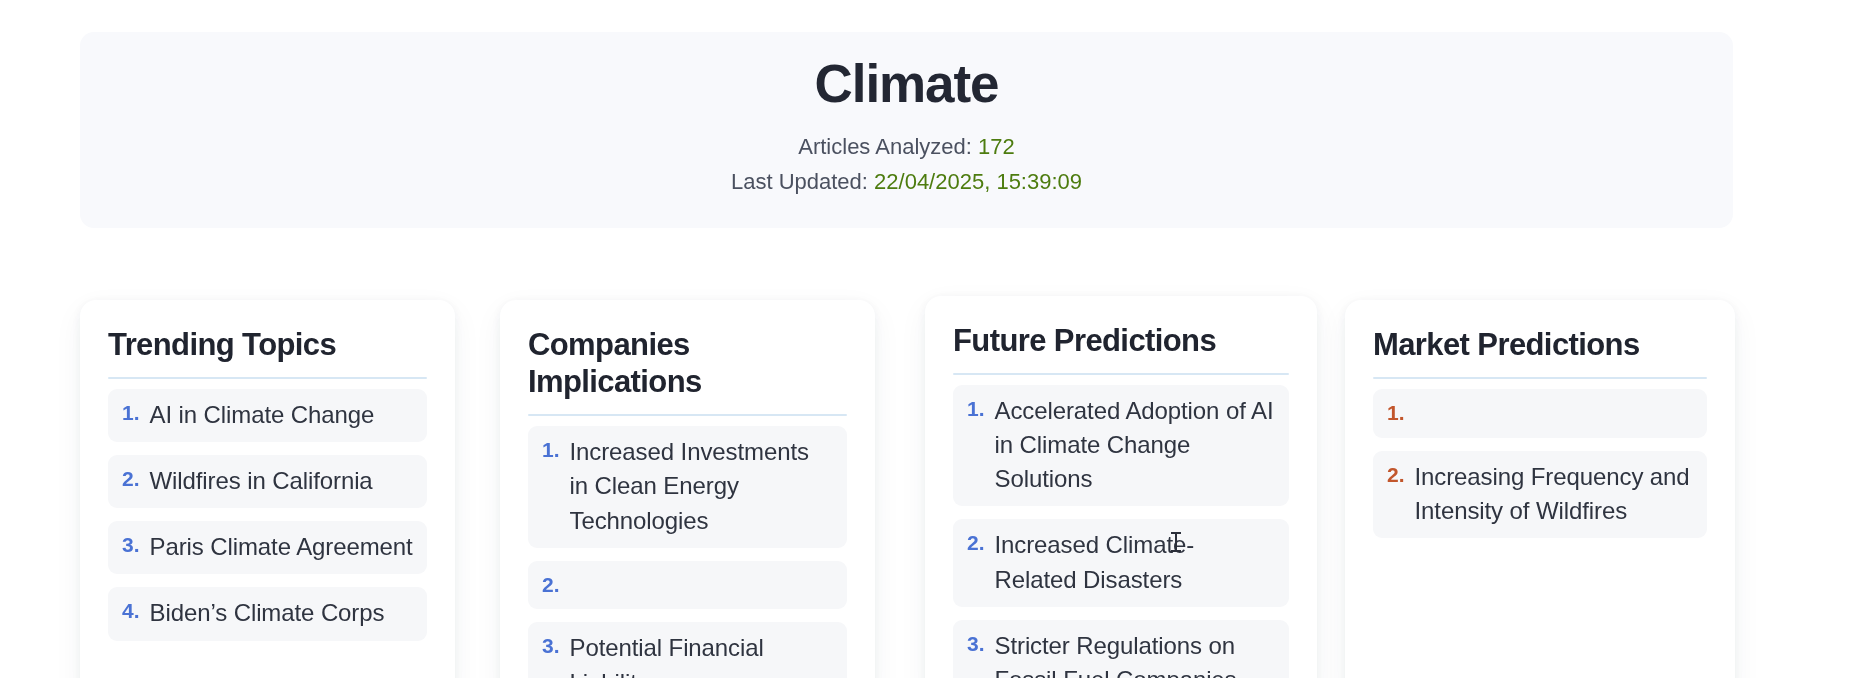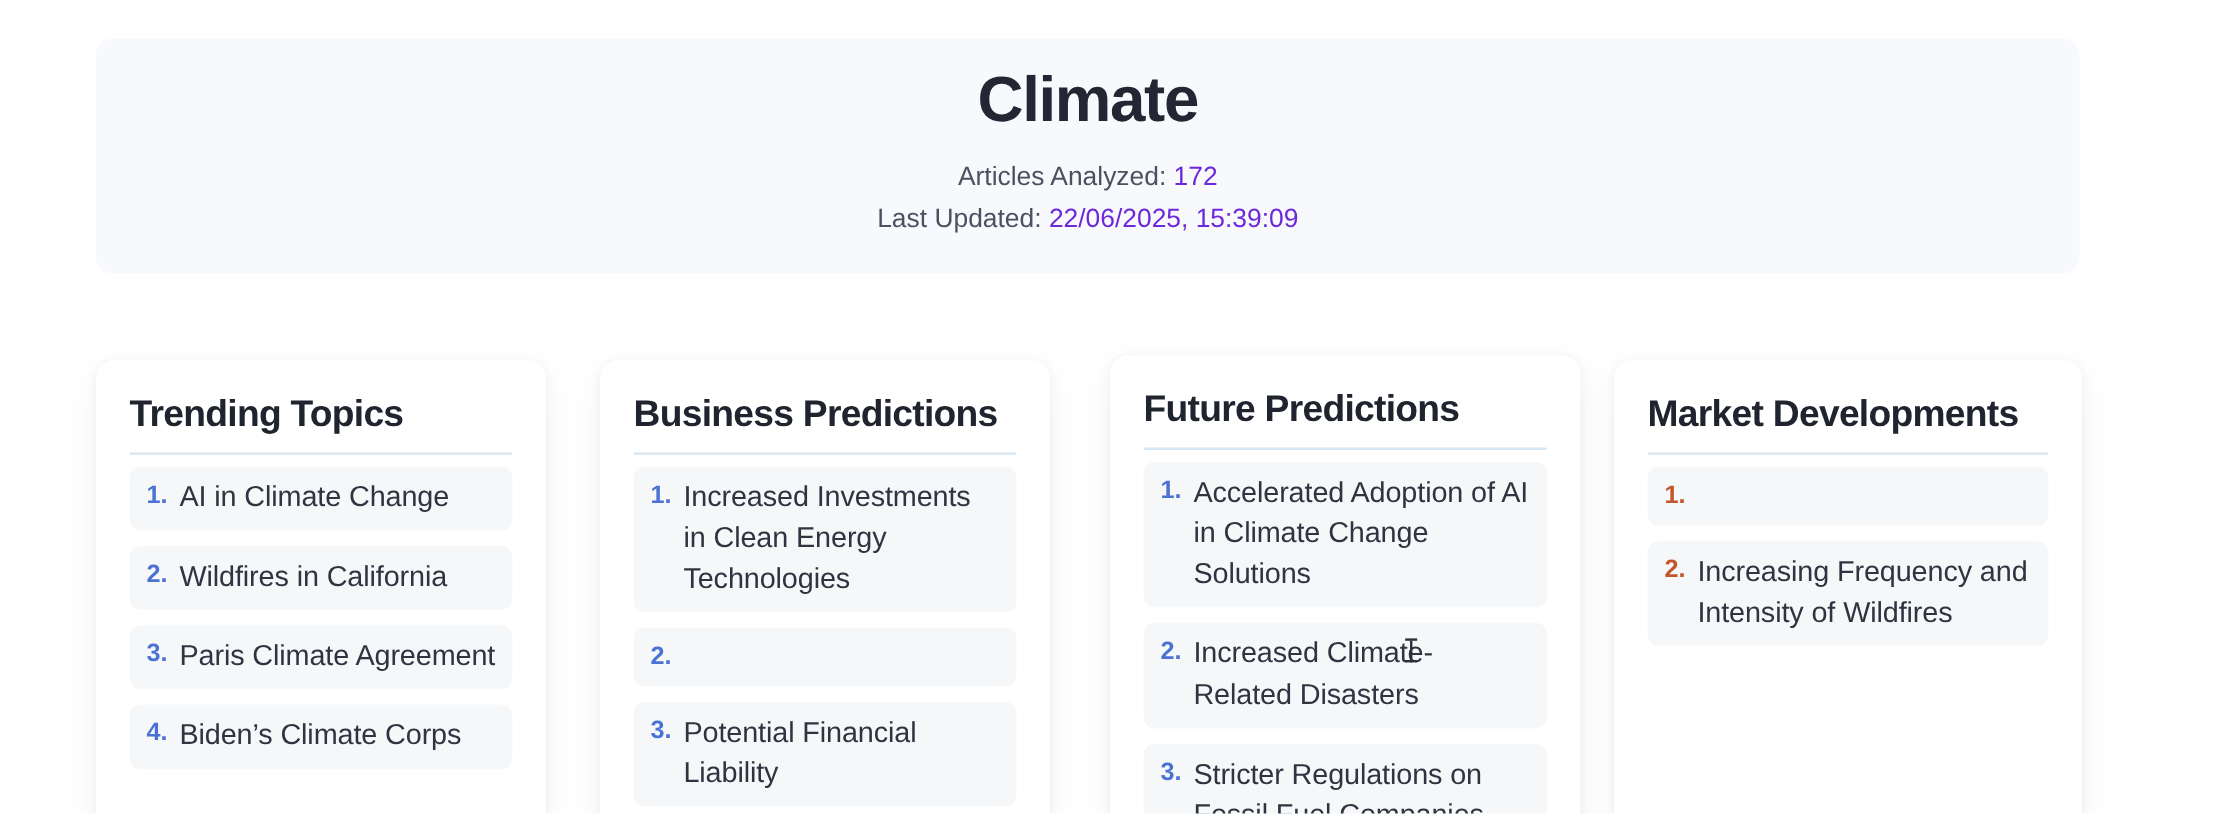--- a/index.html
+++ b/index.html
@@ -46,21 +46,21 @@
   }
 
   .stat-line {
     font-size: 22px;
     color: #4b5160;
     line-height: 1.45;
     margin-bottom: 3px;
     white-space: nowrap;
   }
   .stat-line .stat-value {
-    color: #6d28d9;
+    color: #4d7c0f;
   }
 
   
   .cards-row {
     position: absolute;
     left: 0;
     top: 0;
     width: 1484px;
     height: 678px;
   }
@@ -159,21 +159,21 @@
   <div class="header-panel">
     <h1 class="page-title">Climate</h1>
 
     <div class="stat-line">
       <span>Articles Analyzed:</span>
       <span class="stat-value">172</span>
     </div>
 
     <div class="stat-line">
       <span>Last Updated:</span>
-      <span class="stat-value">22/06/2025, 15:39:09</span>
+      <span class="stat-value">22/04/2025, 15:39:09</span>
     </div>
   </div>
 
   <div class="cards-row">
 
     <div class="card card-1">
       <div class="card-title">Trending Topics</div>
       <div class="card-divider"></div>
       <ul class="card-list">
           <li class="list-item">
@@ -189,21 +189,21 @@
             <span class="item-text">Paris Climate Agreement</span>
           </li>
           <li class="list-item">
             <span class="item-num">4.</span>
             <span class="item-text">Biden’s Climate Corps</span>
           </li>
         </ul>
     </div>
 
     <div class="card card-2">
-      <div class="card-title">Business Predictions</div>
+      <div class="card-title">Companies Implications</div>
       <div class="card-divider"></div>
       <ul class="card-list">
           <li class="list-item">
             <span class="item-num">1.</span>
             <span class="item-text">Increased Investments in Clean Energy Technologies</span>
           </li>
           <li class="list-item">
             <span class="item-num">2.</span>
           </li>
           <li class="list-item">
@@ -226,21 +226,21 @@
             <span class="item-text">Increased Climate-Related Disasters</span>
           </li>
           <li class="list-item">
             <span class="item-num">3.</span>
             <span class="item-text">Stricter Regulations on Fossil Fuel Companies</span>
           </li>
         </ul>
     </div>
 
     <div class="card card-4">
-      <div class="card-title">Market Developments</div>
+      <div class="card-title">Market Predictions</div>
       <div class="card-divider"></div>
       <ul class="card-list">
           <li class="list-item">
             <span class="item-num">1.</span>
           </li>
           <li class="list-item">
             <span class="item-num">2.</span>
             <span class="item-text">Increasing Frequency and Intensity of Wildfires</span>
           </li>
         </ul>

